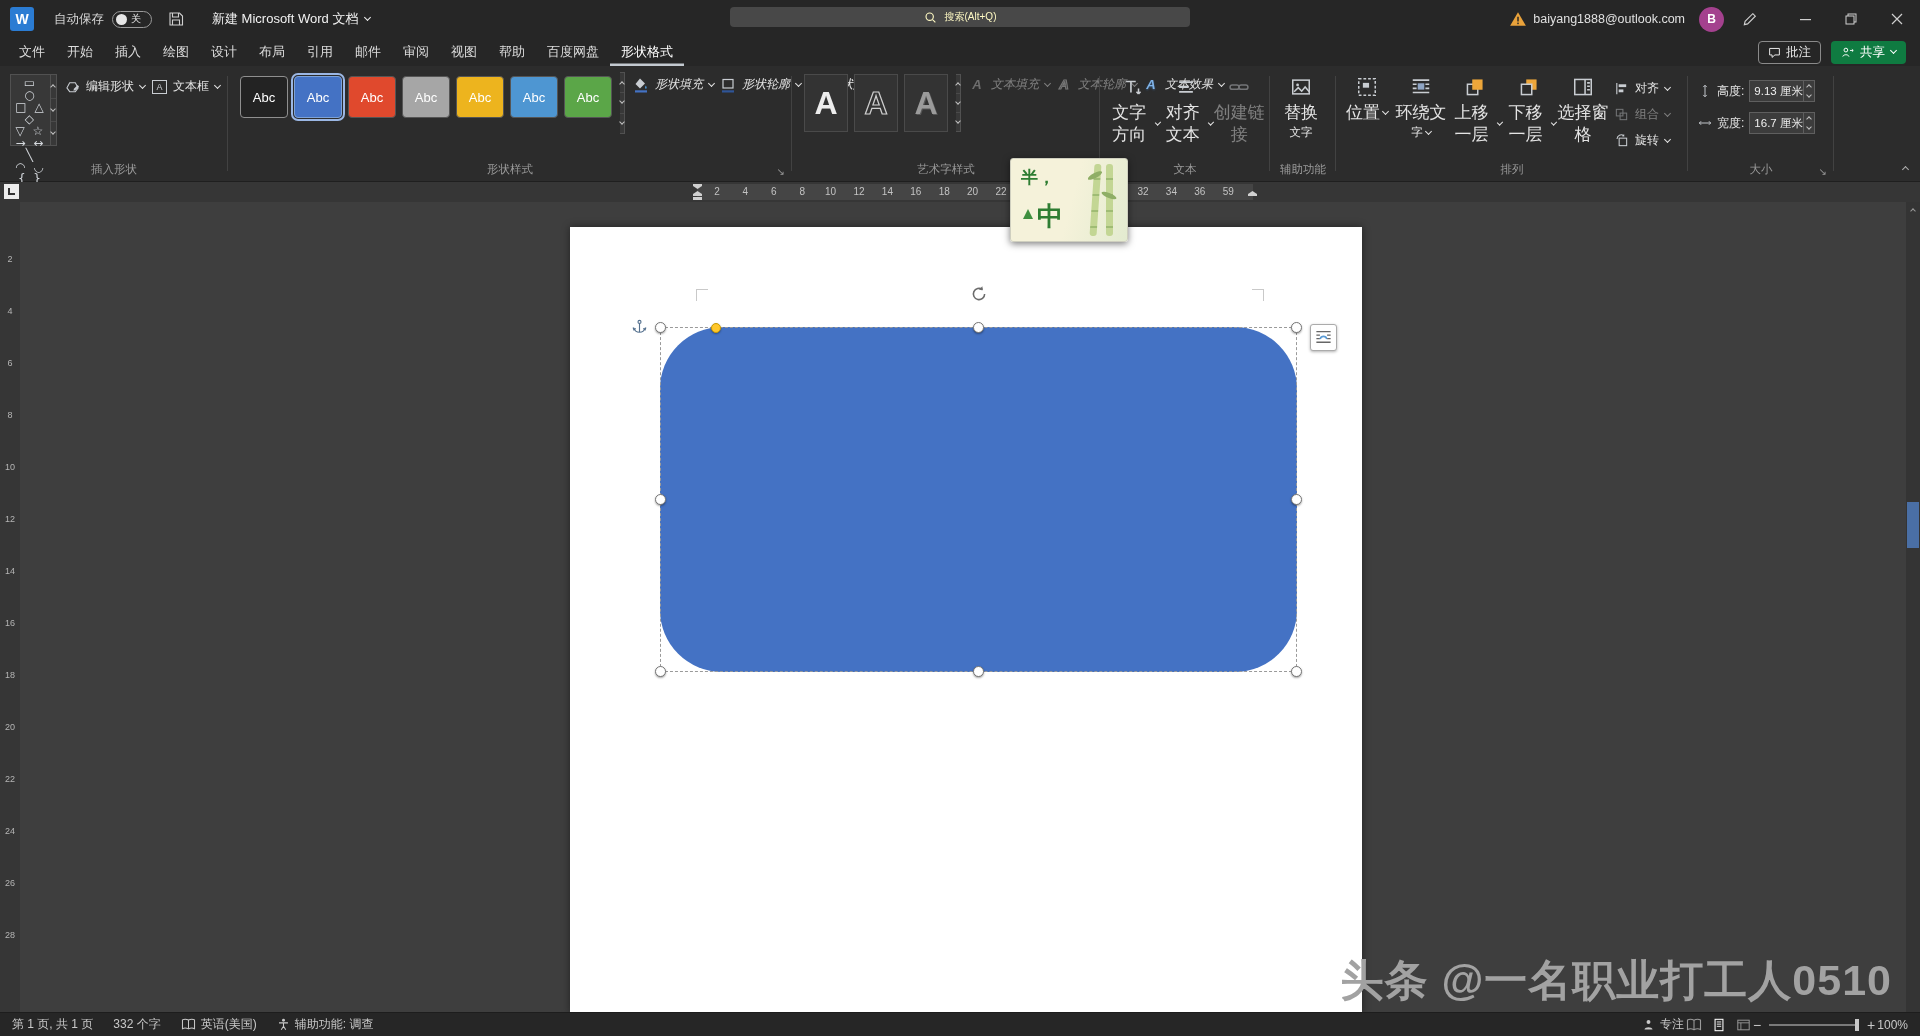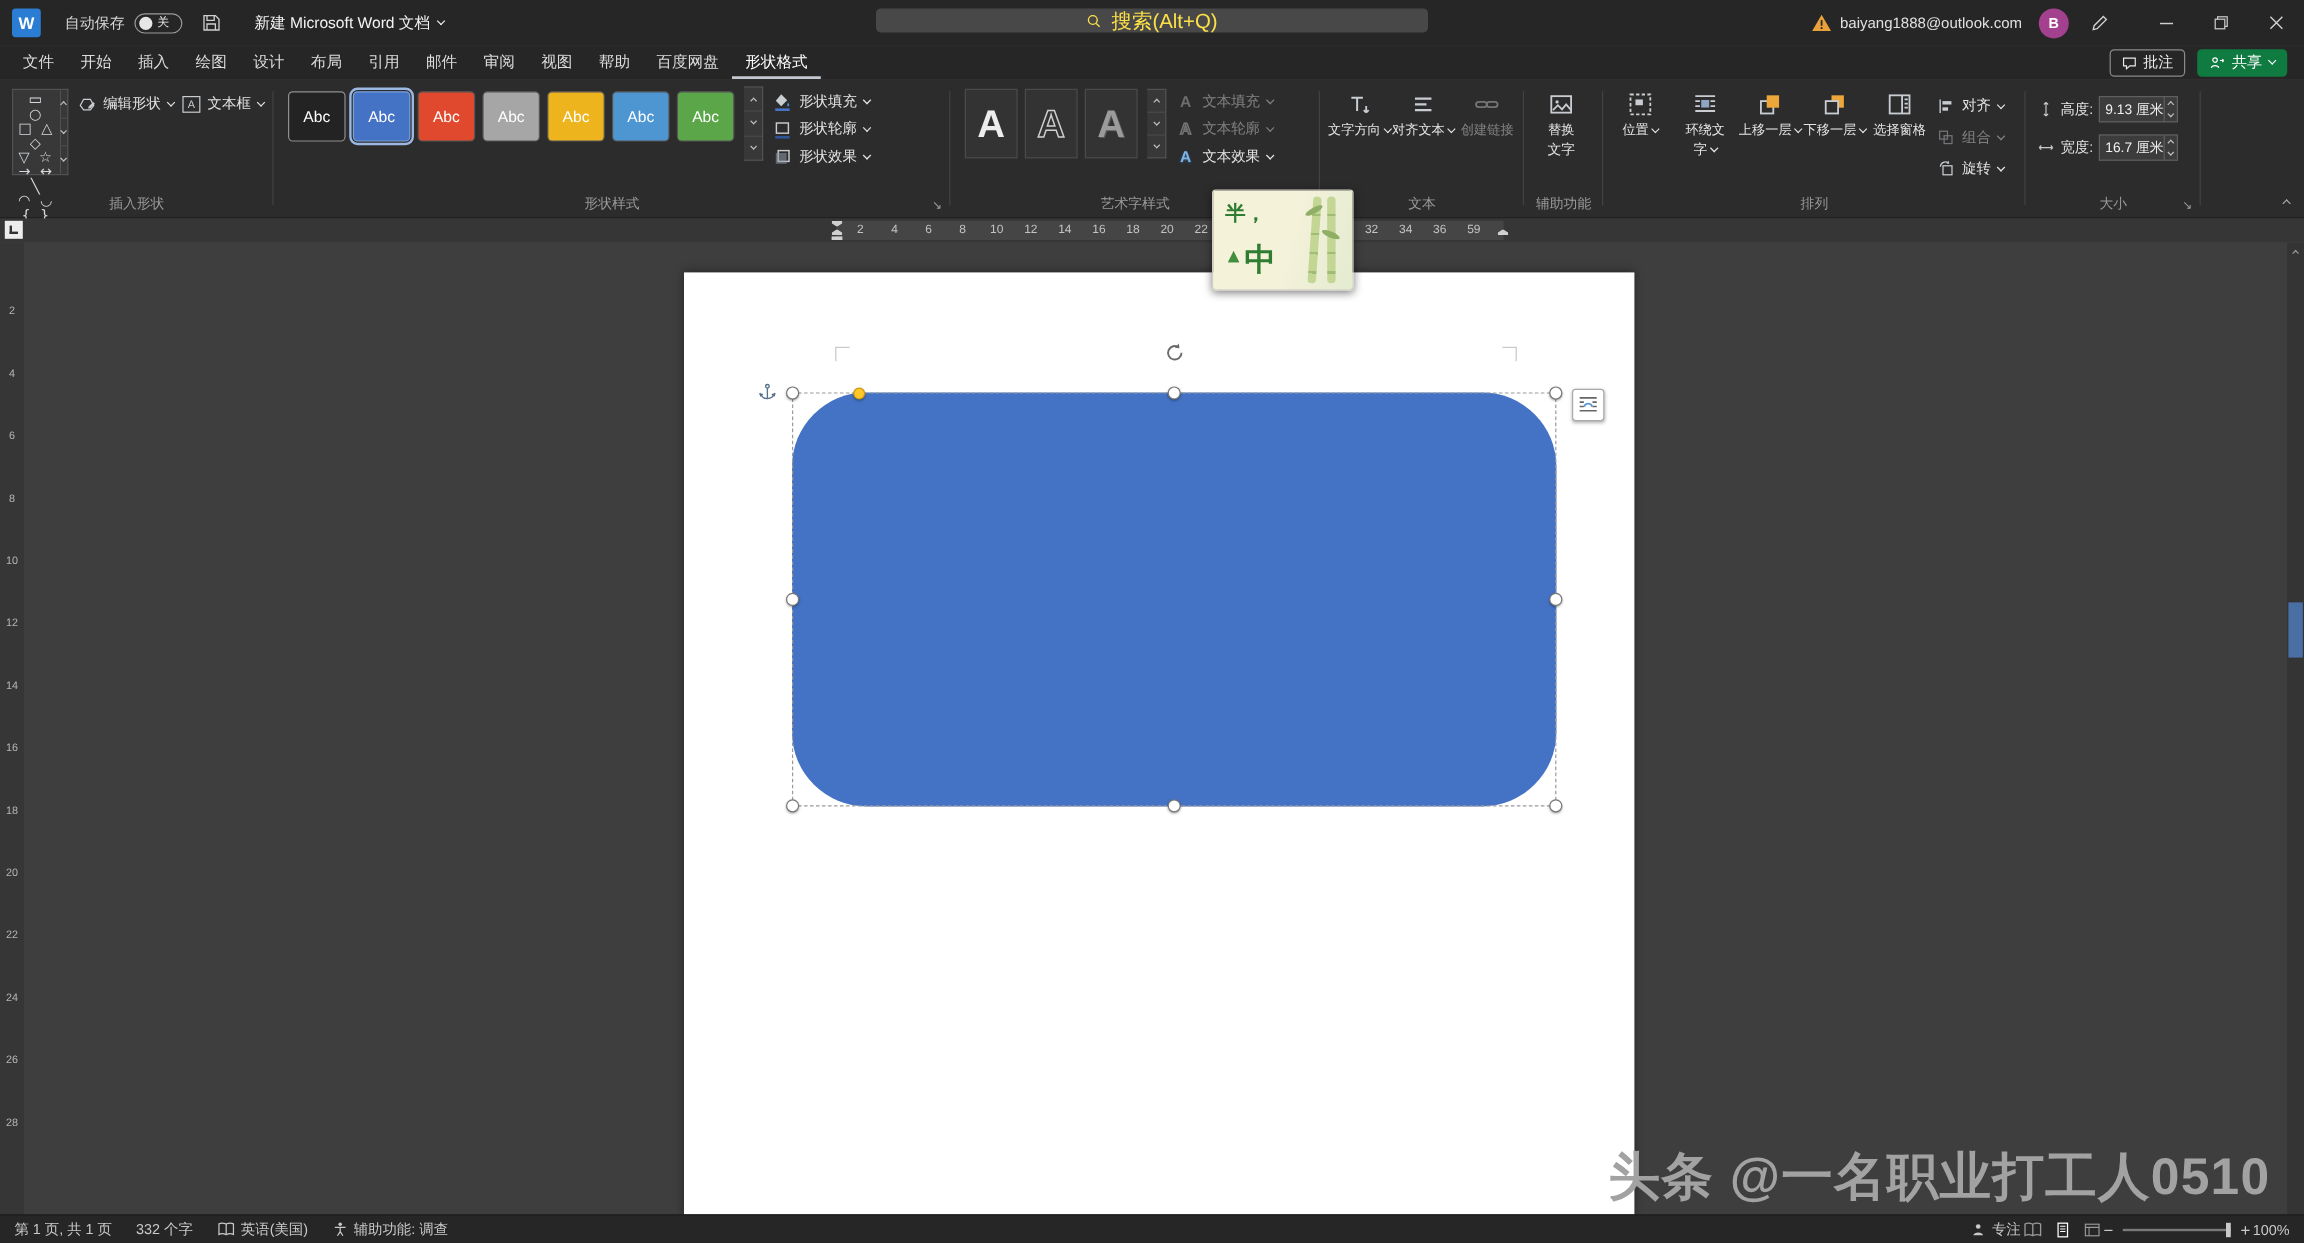--- a/index.html
+++ b/index.html
@@ -9,21 +9,21 @@
 
   
   .titlebar { position:absolute; top:0; left:0; right:0; height:38px; background:#262626; display:flex; align-items:center; }
   .word-logo { width:24px; height:24px; margin-left:10px; background:#2b7cd3; color:#fff; font-weight:bold; font-size:14px; display:flex; align-items:center; justify-content:center; border-radius:3px; }
   .tb-text { margin-left:20px; color:#d6d6d6; font-size:12.5px; }
   .autosave-toggle { margin-left:8px; width:40px; height:17px; border:1px solid #9a9a9a; border-radius:9px; display:flex; align-items:center; padding:0 3px; gap:4px; cursor:pointer; }
   .autosave-knob { width:11px; height:11px; background:#e6e6e6; border-radius:50%; }
   .autosave-state { font-size:10px; color:#e6e6e6; }
   .tb-iconbtn { margin-left:10px; background:none; border:none; color:#d0d0d0; width:28px; height:28px; display:flex; align-items:center; justify-content:center; cursor:pointer; }
   .doc-title { margin-left:22px; display:flex; align-items:center; gap:7px; color:#f2f2f2; font-size:13px; cursor:pointer; }
-  .searchbox { position:absolute; left:50%; transform:translateX(-50%); top:7px; width:460px; height:20px; background:#484848; border-radius:4px; display:flex; align-items:center; justify-content:center; gap:8px; color:#fde047; font-size:17px; cursor:text; }
+  .searchbox { position:absolute; left:50%; transform:translateX(-50%); top:7px; width:460px; height:20px; background:#484848; border-radius:4px; display:flex; align-items:center; justify-content:center; gap:8px; color:#fef9c3; font-size:10px; cursor:text; }
   .tb-right { margin-left:auto; display:flex; align-items:center; }
   .tb-email { color:#e0e0e0; font-size:12.5px; margin:0 4px 0 6px; }
   .avatar { width:25px; height:25px; border-radius:50%; color:#fff; font-size:12px; font-weight:bold; display:flex; align-items:center; justify-content:center; margin:0 10px; }
   .pen-btn { width:30px; height:30px; display:flex; align-items:center; justify-content:center; color:#cfcfcf; margin-right:18px; cursor:pointer; }
   .winbtn { width:46px; height:38px; display:flex; align-items:center; justify-content:center; color:#cfcfcf; background:none; border:none; cursor:pointer; }
 
   
   .tabrow { position:absolute; top:38px; left:0; right:0; height:28px; background:#262626; display:flex; align-items:center; }
   .tabs { display:flex; height:100%; margin-left:8px; }
   .tab { padding:0 11px; height:100%; display:flex; align-items:center; font-size:13px; color:#dcdcdc; cursor:pointer; white-space:nowrap; }
@@ -55,37 +55,37 @@
   .small-btn { display:flex; align-items:center; gap:6px; font-size:12px; color:#e4e4e4; cursor:pointer; white-space:nowrap; }
   .tbox-ic { width:15px; height:14px; border:1px solid #c9cdd2; color:#c9cdd2; font-size:9px; display:flex; align-items:center; justify-content:center; }
 
   
   .g2 { width:564px; }
   .g2 .gcontent { padding:10px 8px 0 12px; gap:8px; }
   .style-thumbs { display:flex; gap:6px; }
   .style-thumb { width:48px; height:42px; border-radius:4px; display:flex; align-items:center; justify-content:center; font-size:13px; cursor:pointer; border:1px solid rgba(255,255,255,.28); }
   .style-thumb.selected { outline:2px solid #9bb7e4; outline-offset:1px; }
   .g2 .gal-scroll { height:62px; margin-top:-4px; }
-  .fillcol { display:flex; flex-direction:column; gap:6px; padding-top:0; }
+  .fillcol { display:flex; flex-direction:row; gap:6px; padding-top:0;font-style:italic; }
 
   
   .g3 { width:308px; }
   .g3 .gcontent { padding:8px 8px 0 12px; gap:8px; }
   .wa-thumbs { display:flex; gap:6px; }
   .wa-thumb { width:44px; height:58px; background:#333; border:1px solid #4a4a4a; display:flex; align-items:center; justify-content:center; font-size:32px; font-weight:bold; cursor:pointer; }
   .wa-solid { color:#ededed; }
   .wa-hollow { color:transparent; -webkit-text-stroke:1.2px #cfcfcf; text-shadow:none; }
   .wa-gray { color:#9b9b9b; text-shadow:1px 1px 0 #565656; }
   .g3 .gal-scroll { height:58px; }
   .wa-ic { font-size:13px; font-weight:bold; width:16px; text-align:center; }
   .disabled { opacity:.45; }
 
   
   .big-btn { width:54px; display:flex; flex-direction:column; align-items:center; padding-top:6px; gap:4px; cursor:pointer; }
-  .big-btn .blabel { font-size:11px; color:#e4e4e4; text-align:center; line-height:1.3; display:flex; align-items:center; gap:3px; }
+  .big-btn .blabel { font-size:17px; color:#e4e4e4; text-align:center; line-height:1.3; display:flex; align-items:center; gap:3px; }
   .big-btn .blabel2 { font-size:11.5px; color:#e4e4e4; display:flex; align-items:center; gap:3px; margin-top:-3px; }
 
   .g4 { width:170px; } .g4 .gcontent { padding:4px 4px 0 6px; }
   .g5 { width:66px; }  .g5 .gcontent { padding:4px 0 0 4px; }
   .g6 { width:352px; } .g6 .gcontent { padding:4px 4px 0 4px; }
   .minicol { display:flex; flex-direction:column; gap:9px; padding:10px 0 0 4px; }
 
   
   .g7 { width:146px; }
   .g7 .gcontent { flex-direction:column; padding:14px 8px 0 10px; gap:10px; display:flex; }

